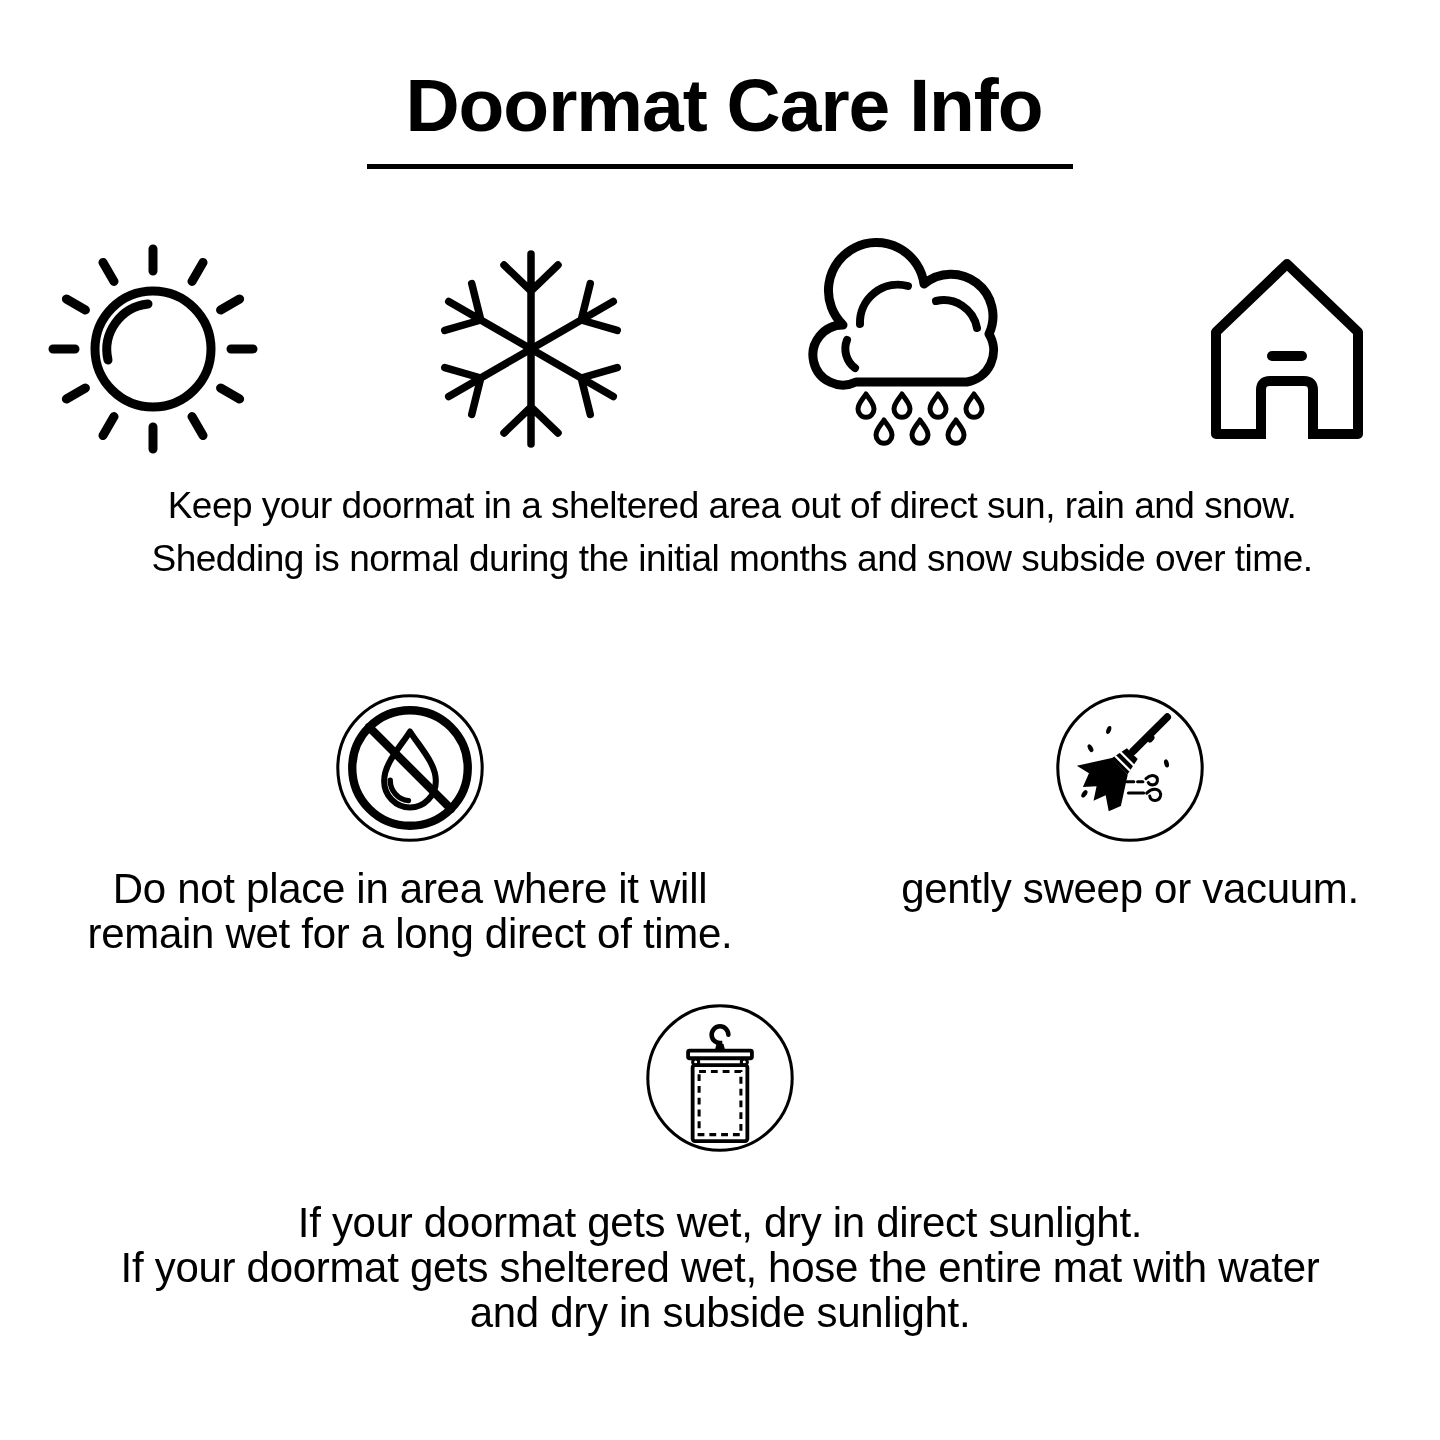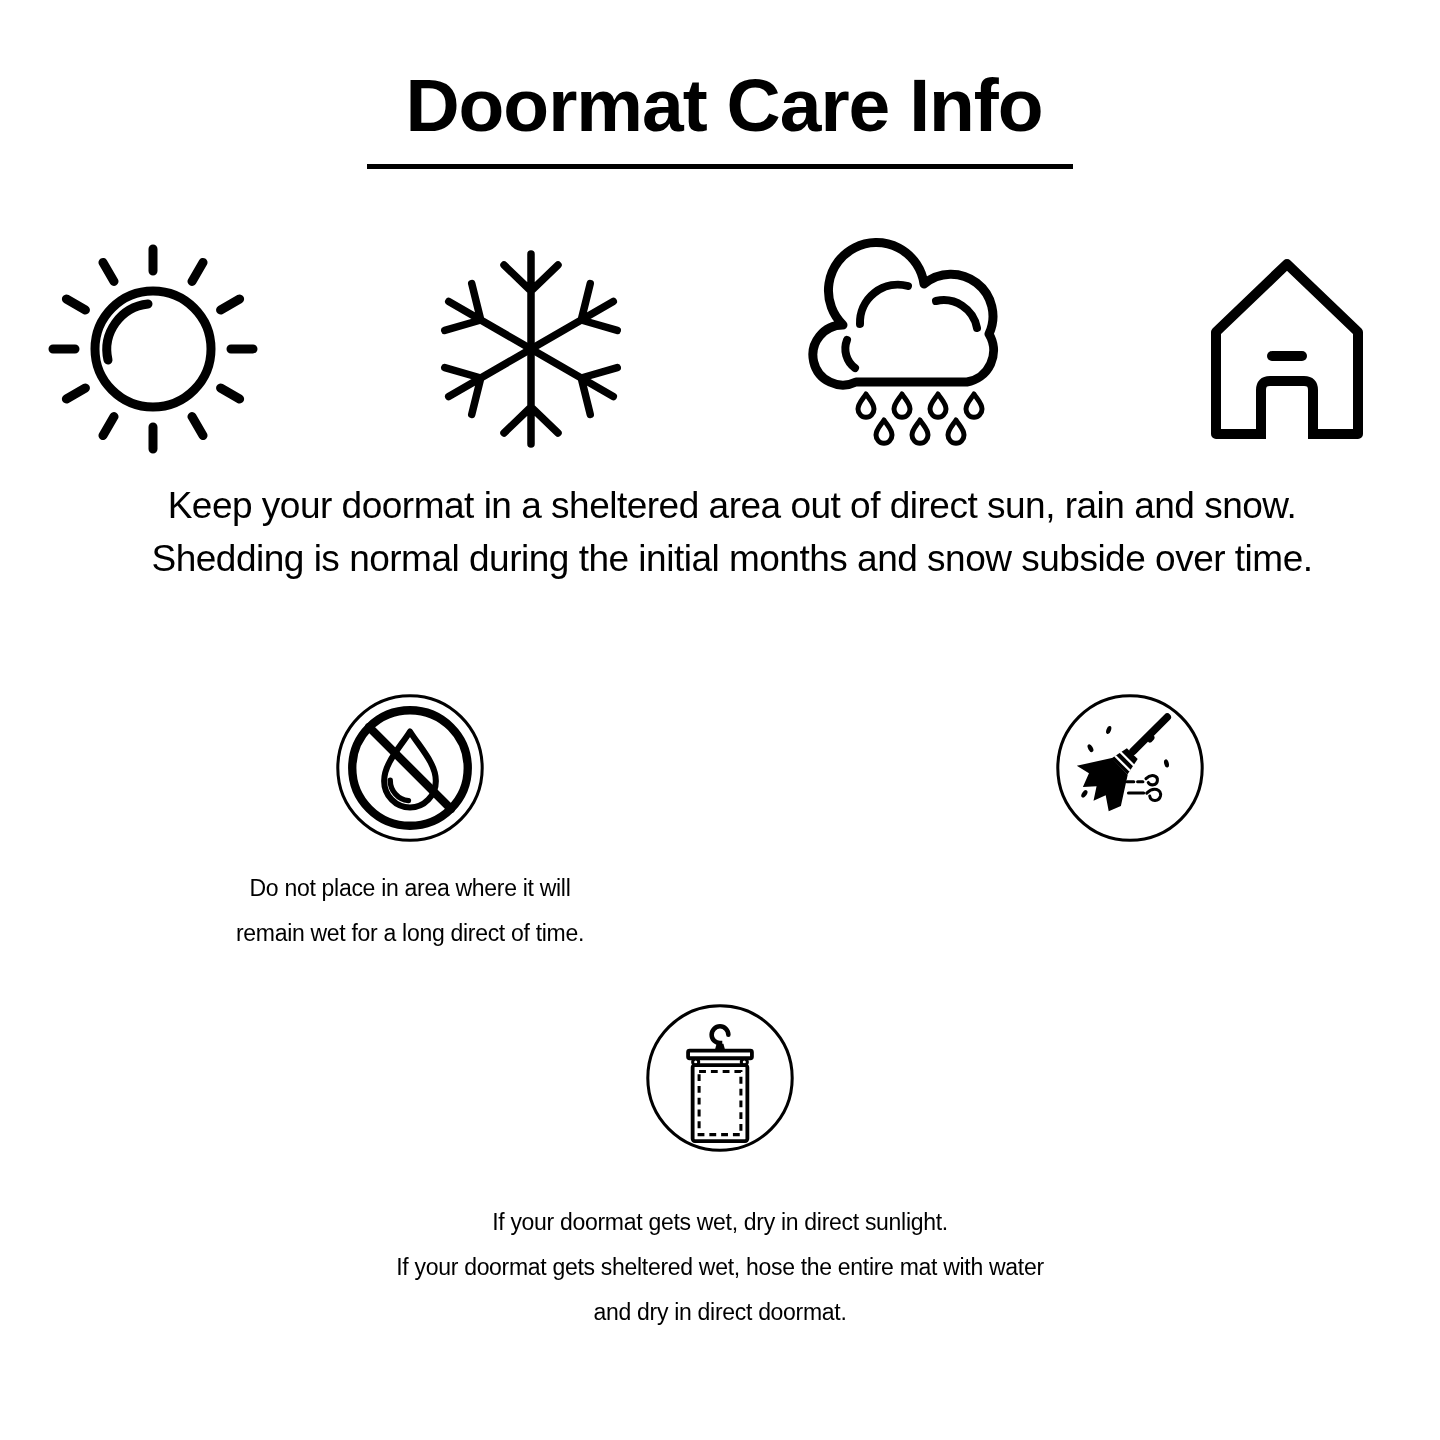--- a/index.html
+++ b/index.html
@@ -26,21 +26,21 @@
   }
   .intro{
     position:absolute;top:479px;left:0;width:100%;
     text-align:center;font-size:37px;line-height:53px;letter-spacing:-0.5px;margin-left:12px;
   }
   .care{position:absolute;text-align:center;}
   .care-left{left:60px;top:692px;width:700px;}
   .care-right{left:880px;top:692px;width:500px;}
   .care-bottom{left:0;top:1002px;width:100%;}
   .caption{
-    margin-top:22px;font-size:23px;line-height:45px;letter-spacing:-0.3px;
+    margin-top:22px;font-size:42px;line-height:45px;letter-spacing:-0.3px;
   }
   .care-bottom .caption{margin-top:46px;}
   svg{display:block;margin:0 auto;}
   .icons-row svg{flex:0 0 auto;}
 </style>
 </head>
 <body>
 
 <div class="page">
 
@@ -142,34 +142,35 @@
         <ellipse cx="40" cy="134" rx="3" ry="5.5" transform="rotate(35 40 134)"></ellipse>
       </g>
       <g stroke="#000" stroke-width="4" fill="none" stroke-linecap="round">
         <path d="M96,118 h9 M110,118 h7"></path>
         <path d="M121,114 c7,-7 16,-4 15,3 c-0.7,6 -9,7 -12,2"></path>
         <path d="M98,133 h20"></path>
         <path d="M122,133 c9,-9 20,-5 18,4 c-2,8 -13,7 -14,0"></path>
       </g>
     </svg>
     <div class="caption">
+      <div>gently sweep or vacuum.</div>
     </div>
   </div>
 
   <div class="care care-bottom">
     <svg width="152" height="152" viewBox="0 0 200 200">
       <circle cx="100" cy="100" r="95" fill="#fff" stroke="#000" stroke-width="4"></circle>
       <path d="M100,62 v-8 a11,11 0 1 1 11,-11" fill="none" stroke="#000" stroke-width="6" stroke-linecap="round"></path>
       <path d="M93,64 l2.5,-9 h9 l2.5,9 Z" fill="#000"></path>
       <rect x="58" y="64" width="84" height="10" rx="2" fill="#fff" stroke="#000" stroke-width="5"></rect>
       <circle cx="68" cy="79" r="4" fill="#fff" stroke="#000" stroke-width="4"></circle>
       <circle cx="132" cy="79" r="4" fill="#fff" stroke="#000" stroke-width="4"></circle>
       <rect x="64" y="83" width="72" height="100" rx="3" fill="#fff" stroke="#000" stroke-width="5"></rect>
       <rect x="72.5" y="91.5" width="55" height="83" fill="none" stroke="#000" stroke-width="4" stroke-dasharray="9 6.5"></rect>
     </svg>
     <div class="caption">
       <div>If your doormat gets wet, dry in direct sunlight.</div>
       <div>If your doormat gets sheltered wet, hose the entire mat with water</div>
-      <div>and dry in direct doormat.</div>
+      <div>and dry in subside sunlight.</div>
     </div>
   </div>
 
 </div>
 
 </body></html>

